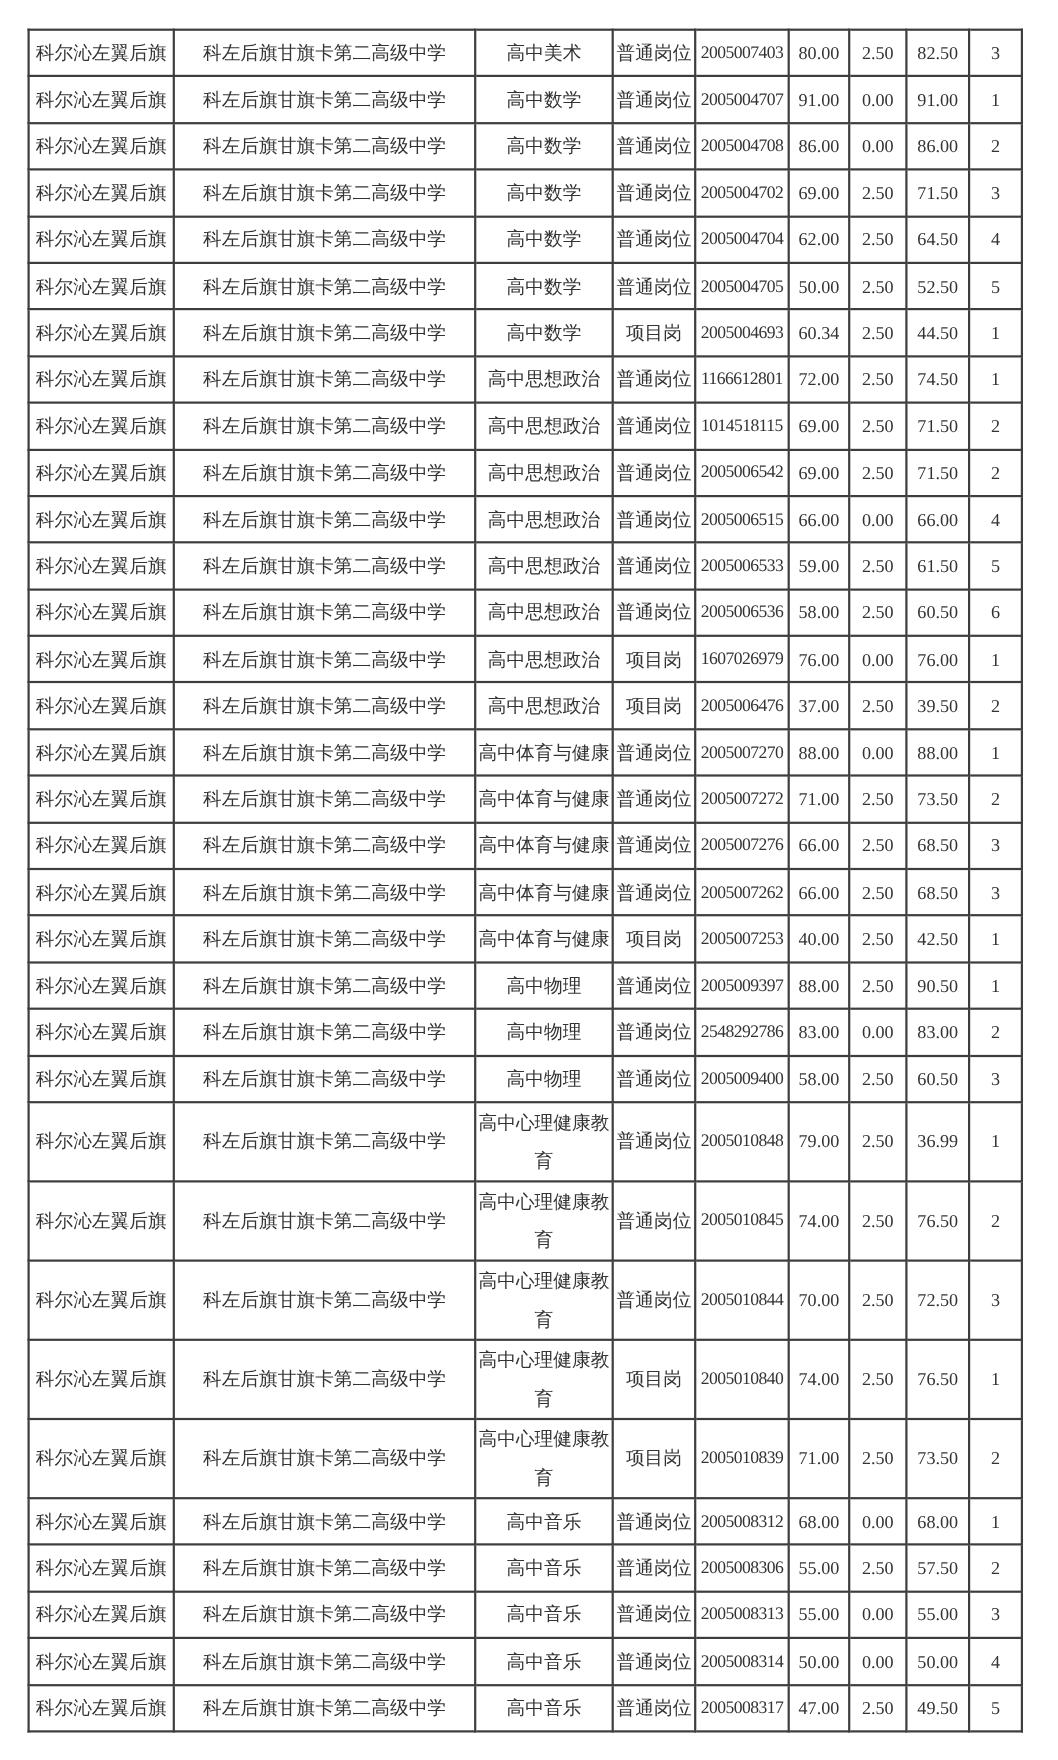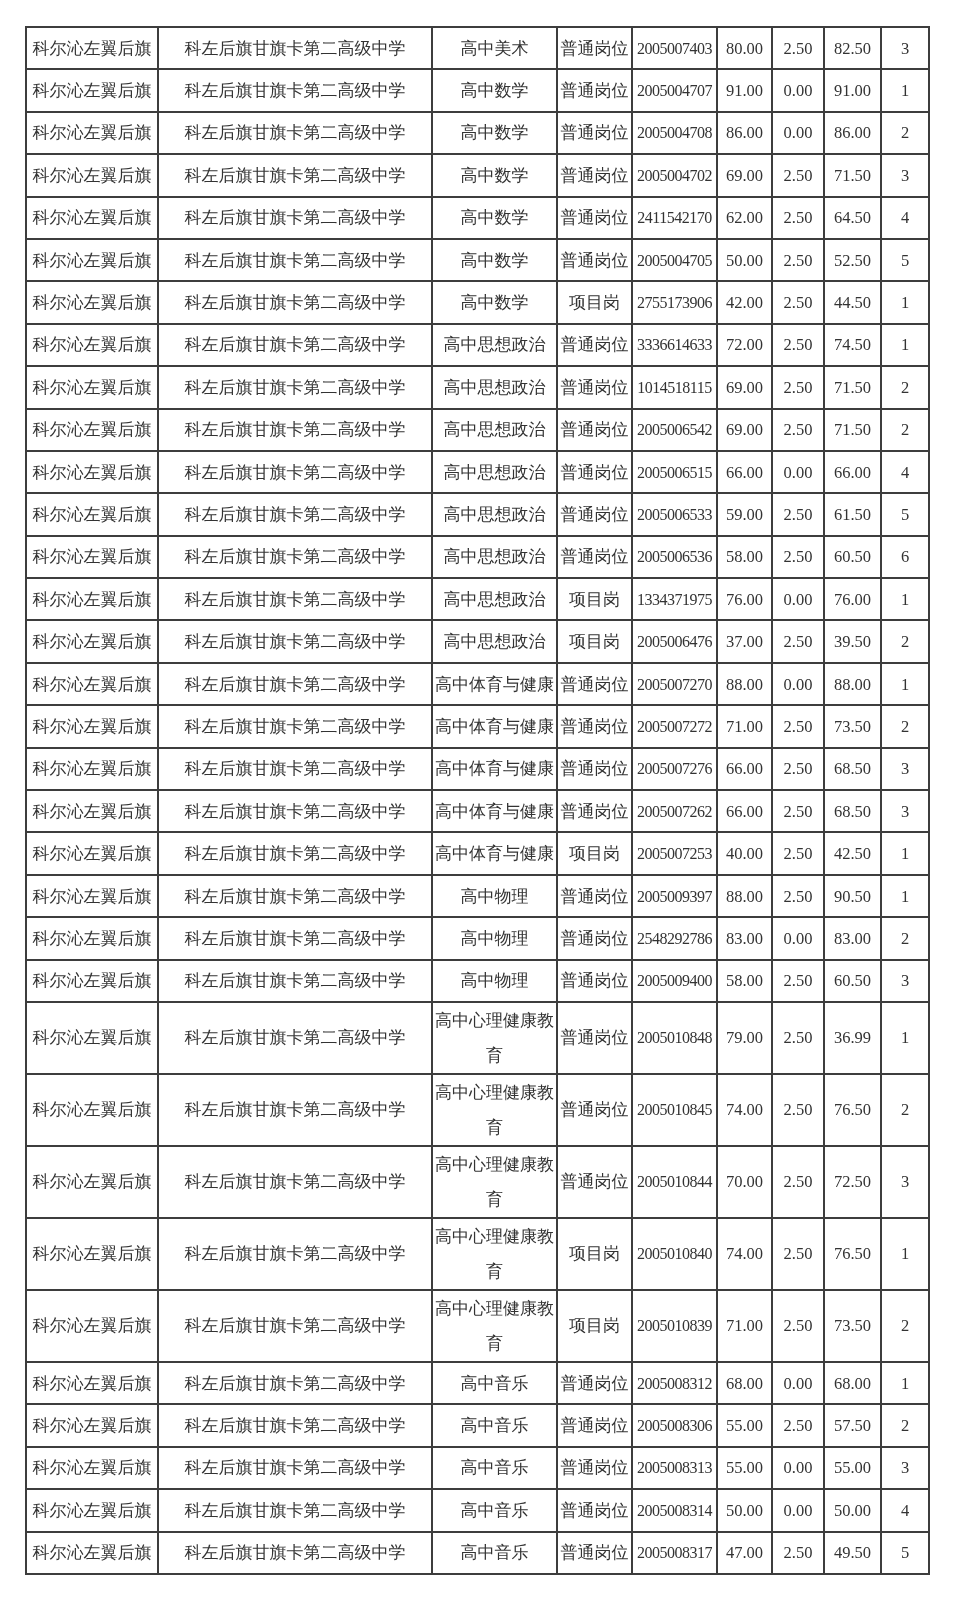--- a/index.html
+++ b/index.html
@@ -108,21 +108,21 @@
           <td class="num">69.00</td>
           <td class="num">2.50</td>
           <td class="num">71.50</td>
           <td class="num">3</td>
         </tr>
         <tr>
           <td>科尔沁左翼后旗</td>
           <td>科左后旗甘旗卡第二高级中学</td>
           <td>高中数学</td>
           <td>普通岗位</td>
-          <td class="id">2411542170</td>
+          <td class="id">2005004704</td>
           <td class="num">62.00</td>
           <td class="num">2.50</td>
           <td class="num">64.50</td>
           <td class="num">4</td>
         </tr>
         <tr>
           <td>科尔沁左翼后旗</td>
           <td>科左后旗甘旗卡第二高级中学</td>
           <td>高中数学</td>
           <td>普通岗位</td>
@@ -130,32 +130,32 @@
           <td class="num">50.00</td>
           <td class="num">2.50</td>
           <td class="num">52.50</td>
           <td class="num">5</td>
         </tr>
         <tr>
           <td>科尔沁左翼后旗</td>
           <td>科左后旗甘旗卡第二高级中学</td>
           <td>高中数学</td>
           <td>项目岗</td>
-          <td class="id">2755173906</td>
-          <td class="num">42.00</td>
+          <td class="id">2005004693</td>
+          <td class="num">60.34</td>
           <td class="num">2.50</td>
           <td class="num">44.50</td>
           <td class="num">1</td>
         </tr>
         <tr>
           <td>科尔沁左翼后旗</td>
           <td>科左后旗甘旗卡第二高级中学</td>
           <td>高中思想政治</td>
           <td>普通岗位</td>
-          <td class="id">3336614633</td>
+          <td class="id">1166612801</td>
           <td class="num">72.00</td>
           <td class="num">2.50</td>
           <td class="num">74.50</td>
           <td class="num">1</td>
         </tr>
         <tr>
           <td>科尔沁左翼后旗</td>
           <td>科左后旗甘旗卡第二高级中学</td>
           <td>高中思想政治</td>
           <td>普通岗位</td>
@@ -207,21 +207,21 @@
           <td class="num">58.00</td>
           <td class="num">2.50</td>
           <td class="num">60.50</td>
           <td class="num">6</td>
         </tr>
         <tr>
           <td>科尔沁左翼后旗</td>
           <td>科左后旗甘旗卡第二高级中学</td>
           <td>高中思想政治</td>
           <td>项目岗</td>
-          <td class="id">1334371975</td>
+          <td class="id">1607026979</td>
           <td class="num">76.00</td>
           <td class="num">0.00</td>
           <td class="num">76.00</td>
           <td class="num">1</td>
         </tr>
         <tr>
           <td>科尔沁左翼后旗</td>
           <td>科左后旗甘旗卡第二高级中学</td>
           <td>高中思想政治</td>
           <td>项目岗</td>

